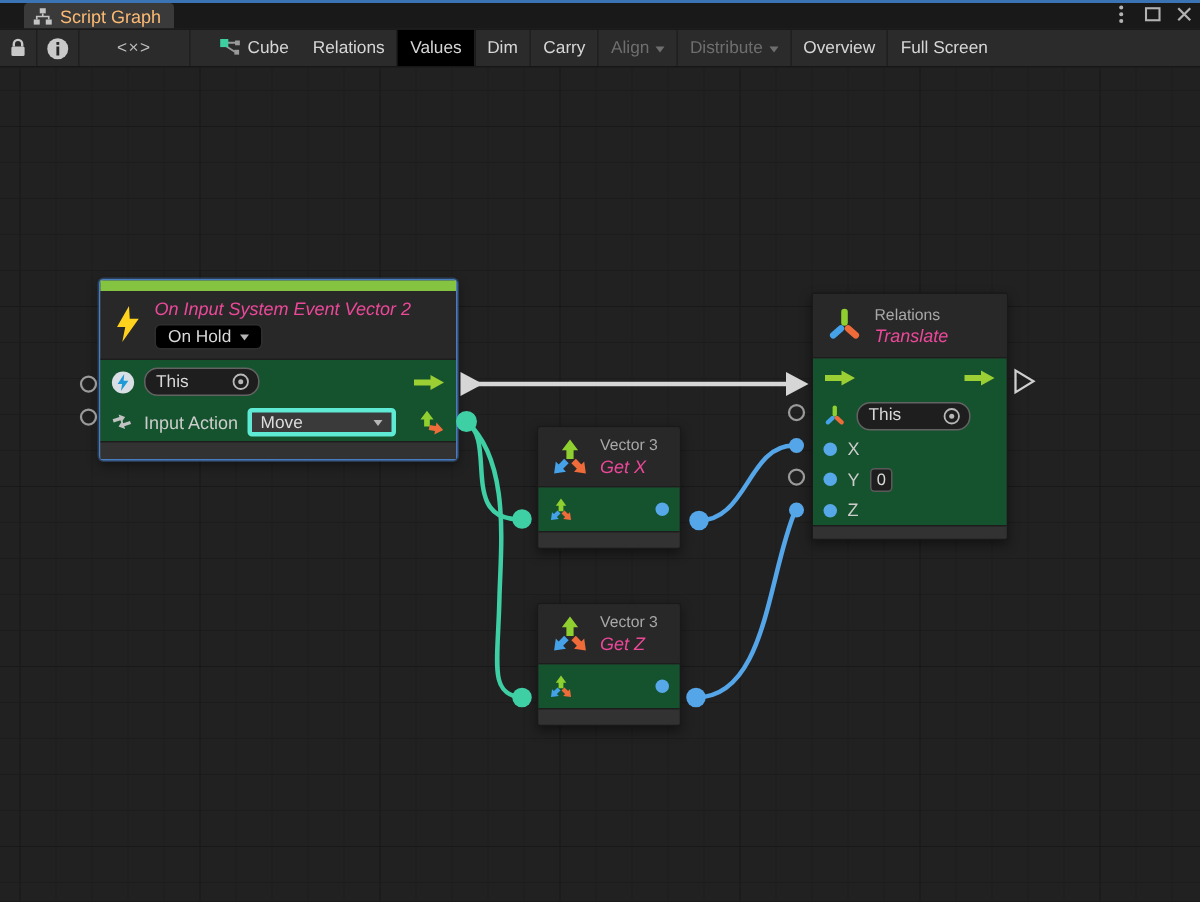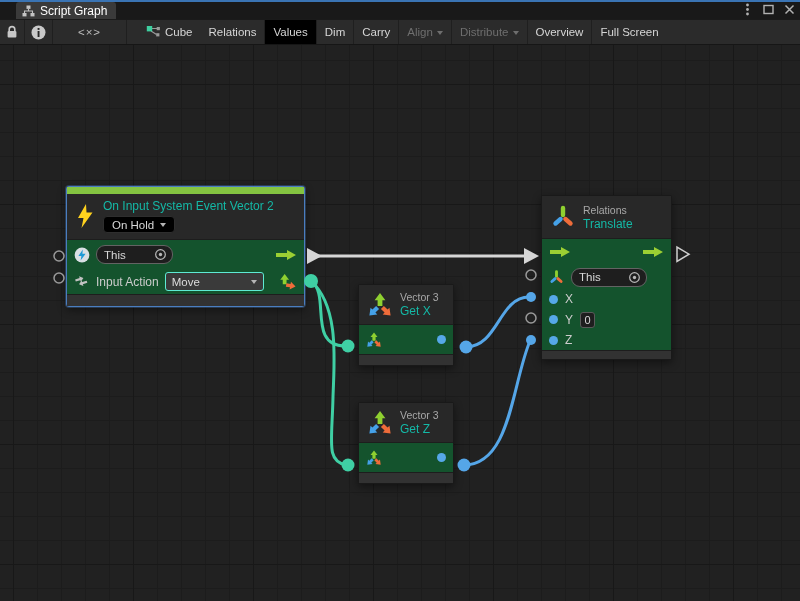--- a/index.html
+++ b/index.html
@@ -6,21 +6,21 @@
   html,body { width:800px; height:601px; background:#191919; overflow:hidden;
               font-family:"Liberation Sans", sans-serif; }
   #app { position:relative; width:800px; height:601px; background:#191919; }
 
   
   #titlebar { position:absolute; left:0; top:0; width:800px; height:19px; background:#191919; }
   #topstrip { position:absolute; left:0; top:0; width:800px; height:2px; background:#3a74b4; }
   .tab { position:absolute; left:16px; top:2px; height:17px; background:#3a3a3a;
          display:flex; align-items:center; gap:5px; padding:0 9px 0 6px;
          border-radius:3px 3px 0 0; }
-  .tab-label { color:#ffffff; font-size:12px; white-space:nowrap; }
+  .tab-label { color:#fdba74; font-size:12px; white-space:nowrap; }
   .wincontrols { position:absolute; right:4px; top:0; height:19px; display:flex; align-items:center; gap:7px; }
   .winbtn { width:14px; height:14px; display:flex; align-items:center; justify-content:center; }
 
   
   #toolbar { position:absolute; left:0; top:19px; width:800px; height:26px; background:#2b2b2b;
              border-top:1px solid #1a1a1a; border-bottom:1px solid #161616;
              display:flex; align-items:stretch; color:#d6d6d6; font-size:11.5px; }
   .tbtn { display:flex; align-items:center; gap:4px; padding:0 8px; border-right:1px solid #1f1f1f;
           white-space:nowrap; }
   .tbtn.icon-only { padding:0 6px; }
@@ -54,33 +54,33 @@
   .node-header { background:#282828; border-bottom:1px solid #1d1d1d; }
   .node-footer { background:#323232; border-top:1px solid #1d1d1d; }
   .node-body { background:#14532d; }
 
   
   #event-node { left:66px; top:186px; width:239px; border:1px solid #4a7dbf; border-radius:3px;
                 box-shadow:0 0 0 1px rgba(74,125,191,.35), 0 3px 8px rgba(0,0,0,.45); }
   #event-strip { height:7px; background:#84c441; }
   #event-header { padding:5px 8px 6px 8px; display:flex; gap:8px; border-bottom:1px solid #1d1d1d; background:#282828; }
   .event-title-col { display:flex; flex-direction:column; gap:3px; }
-  .node-title { font-size:12px; color:#14b8a6; white-space:nowrap; }
+  .node-title { font-size:12px; color:#ec4899; white-space:nowrap;font-style:italic; }
   .chip { display:inline-flex; align-items:center; gap:6px; background:#000000; border:1px solid #2e2e2e;
           border-radius:4px; height:17px; padding:0 8px; font-size:11.5px; color:#d8d8d8; width:max-content; }
   .erow { display:flex; align-items:center; gap:6px; padding:0 7px; }
   #event-row1 { height:29px; }
   #event-row2 { height:25px; }
   .field { display:flex; align-items:center; justify-content:space-between; background:#1e1e1e;
            border:1px solid #636363; border-radius:9px; height:19px; padding:0 5px 0 7px;
            font-size:11.5px; color:#d8d8d8; }
   #event-this-field { width:77px; }
   .row-label { font-size:12px; color:#cccccc; white-space:nowrap; }
   .dropdown { display:flex; align-items:center; justify-content:space-between; background:#3a3a3a;
-              border:1px solid #5eead4; border-radius:3px; height:19px; padding:0 6px;
+              border:3px solid #5eead4; border-radius:3px; height:19px; padding:0 6px;
               font-size:11.5px; color:#dcdcdc; }
   #move-dropdown { width:99px; }
   .push { margin-left:auto; }
   #event-footer { height:12px; }
 
   
   .v3-node { width:96px; }
   #getx-node { left:358px; top:284px; }
   #getz-node { left:358px; top:402px; }
   .v3-header { display:flex; align-items:center; gap:7px; padding:6px 8px; }

